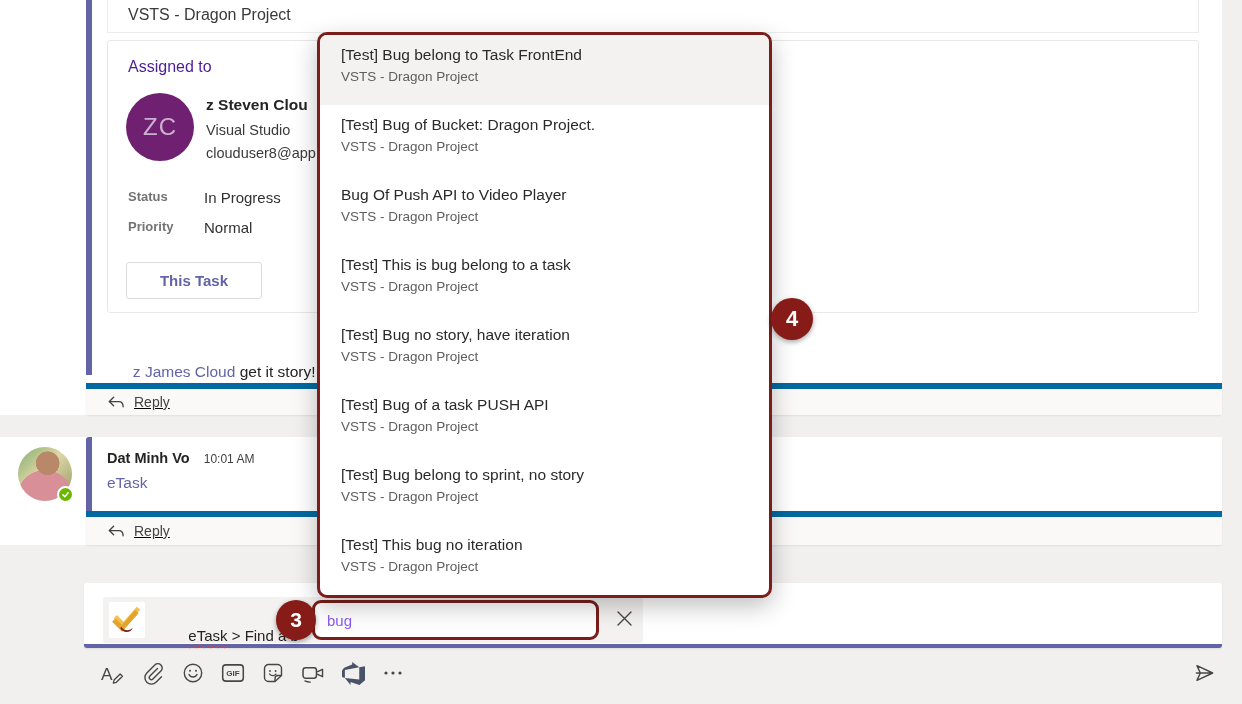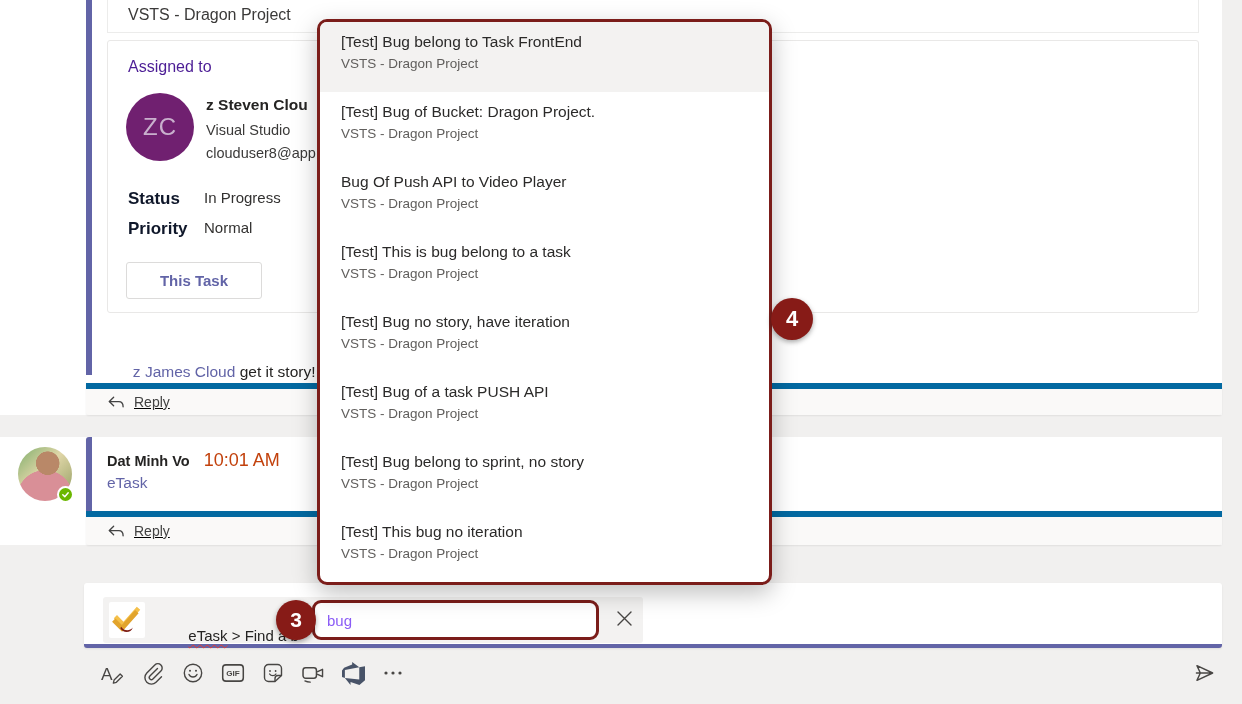--- a/index.html
+++ b/index.html
@@ -21,41 +21,41 @@
 
   #task-card { left:107px; top:40px; width:1092px; height:273px; background:#fff;
     border:1px solid #e9e8e7; border-radius:3px; }
   .assigned-label { left:20px; top:17px; font-size:16px; color:#4c1d95; }
   .zc-avatar { left:18px; top:52px; width:68px; height:68px; border-radius:50%;
     background:#702070; color:#c9b0cd; font-size:24px; letter-spacing:1px;
     display:flex; align-items:center; justify-content:center; }
   .assignee-name { left:98px; top:55px; font-size:15.5px; font-weight:bold; color:#252423; }
   .assignee-org { left:98px; top:81px; font-size:14.5px; color:#3b3a39; }
   .assignee-email { left:98px; top:104px; font-size:14.5px; color:#3b3a39; }
-  .kv-label { left:20px; font-size:17px; font-weight:bold; color:#0f172a; }
+  .kv-label { left:20px; font-size:13px; font-weight:bold; color:#737373; }
   .kv-value { left:96px; font-size:15px; color:#323130; }
   .open-task-btn { left:18px; top:221px; width:136px; height:37px; background:#fff;
     border:1px solid #dcdbda; border-radius:3px; color:#6264a7; font-weight:bold;
     font-size:15px; display:flex; align-items:center; justify-content:center; cursor:pointer; }
 
   #msg1-text { left:107px; top:345px; font-size:15.5px; color:#252423; white-space:pre; }
   .mention { color:#6264a7; cursor:pointer; }
 
   .reply-strip { left:86px; width:1136px; background:#faf9f8; border-top:6px solid #0369a1;
     border-radius:0 0 3px 3px; box-shadow:0 1px 2px rgba(0,0,0,0.07);
     display:flex; align-items:center; padding-left:21px; gap:9px; cursor:pointer;text-decoration:underline; }
   #reply1 { top:383px; height:32px; }
   #reply2 { top:511px; height:34px; }
   .reply-label { font-size:14px; color:#424242; }
 
   #msg2-row { left:0; top:437px; width:1222px; height:108px; }
   #msg2-card { left:86px; top:437px; width:1136px; height:74px; background:#fff;
     border-left:6px solid #6264a7; border-radius:3px 3px 0 0; box-shadow:0 1px 2px rgba(0,0,0,0.05); }
   .author { left:15px; top:13px; font-size:14.5px; font-weight:bold; color:#252423; }
-  .timestamp { margin-left:14px; font-weight:normal; font-size:18px; color:#c2410c; }
+  .timestamp { margin-left:14px; font-weight:normal; font-size:12px; color:#404040; }
   .app-link { left:15px; top:37px; font-size:15.5px; color:#6264a7; cursor:pointer; }
 
   #avatar2 { left:18px; top:447px; width:54px; height:54px; border-radius:50%;
     background:
       radial-gradient(circle at 55% 30%, #b98868 0 24%, rgba(0,0,0,0) 25%),
       radial-gradient(circle at 50% 95%, #d98f97 0 48%, rgba(0,0,0,0) 49%),
       linear-gradient(135deg, #7fae6b 0%, #e0d6a8 45%, #8f9b5e 100%); }
   .status-badge { position:absolute; right:-2px; bottom:-2px; width:17px; height:17px;
     border-radius:50%; background:#6bb700; border:2px solid #fff; color:#fff;
     font-size:9px; display:flex; align-items:center; justify-content:center; }
@@ -82,21 +82,21 @@
     box-shadow:0 2px 5px rgba(0,0,0,0.35); z-index:30; }
   #badge3 { left:276px; top:600px; }
   #badge4 { left:771px; top:298px; width:42px; height:42px; font-size:22px; }
 
   
   .tb-icon { width:28px; height:28px; top:659px; display:flex; align-items:center;
     justify-content:center; cursor:pointer; }
   #send-btn { left:1190px; }
 
   
-  #dropdown { left:317px; top:19px; width:455px; height:566px; background:#fff;
+  #dropdown { left:317px; top:32px; width:455px; height:566px; background:#fff;
     border:3px solid #7b1d1a; border-radius:10px; box-shadow:0 8px 24px rgba(0,0,0,0.25);
     overflow:hidden; z-index:20; }
   .dd-item { height:70px; padding:11px 14px 0 21px; cursor:pointer; }
   .dd-item.highlighted { background:#f3f2f1; }
   .dd-title { font-size:15.5px; color:#2b2a29; }
   .dd-sub { font-size:13.5px; color:#605e5c; margin-top:5px; }
 
   svg { display:block; }
 </style>
 </head>

